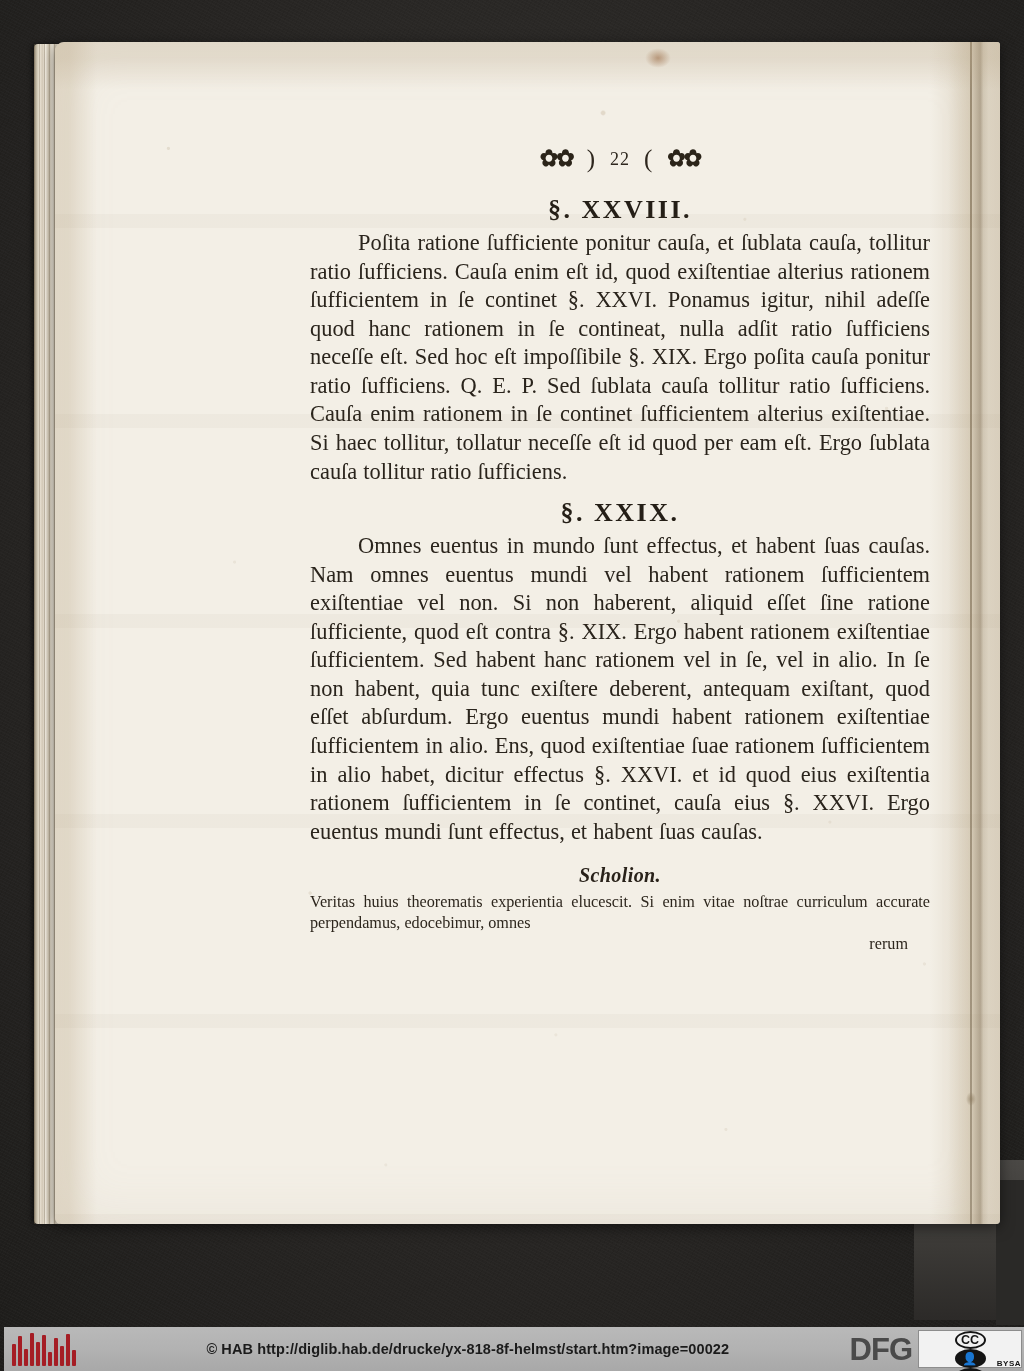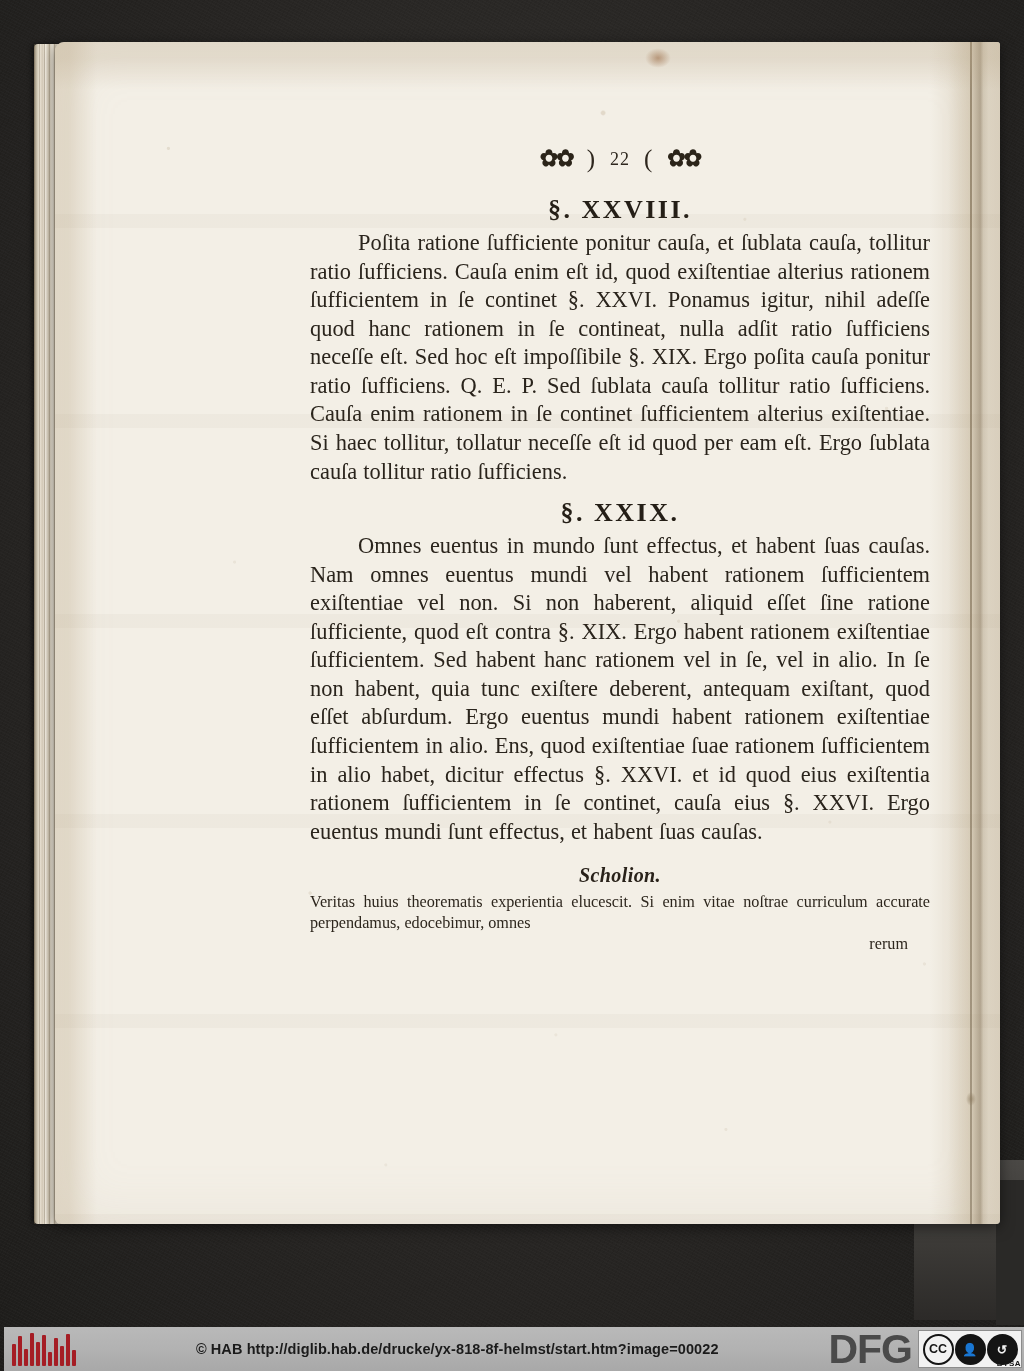--- a/index.html
+++ b/index.html
@@ -173,29 +173,30 @@
     display:flex;align-items:flex-end;gap:2px;
   }
   .hab-logo i{
     display:block;width:4px;background:#a51d24;border-radius:1px;
   }
   .footer-text{
     flex:1;text-align:center;font-size:14.5px;color:#1b1b1b;
     letter-spacing:.1px;white-space:nowrap;font-weight:600;
   }
   .dfg{
-    font-size:41px;font-weight:bold;color:#4a4a4a;
+    font-size:31px;font-weight:bold;color:#4a4a4a;
     letter-spacing:-1px;margin-right:6px;line-height:1;
     font-family:"Liberation Sans", sans-serif;
   }
   .cc-badge{
     width:104px;height:38px;background:#f2f2f2;margin-right:6px;
     border:1px solid #8d8d8d;display:flex;align-items:center;
     justify-content:space-around;padding:0 3px;box-sizing:border-box;
     position:relative;
+    flex-direction:column;
   }
   .cc-circle{
     width:27px;height:27px;border-radius:50%;
     border:2.4px solid #141414;display:flex;align-items:center;
     justify-content:center;background:#f2f2f2;
     font-size:12.5px;font-weight:bold;color:#141414;
   }
   .cc-circle.filled{background:#141414;color:#f2f2f2;}
   .cc-sub{
     position:absolute;bottom:-1px;width:100%;left:0;

